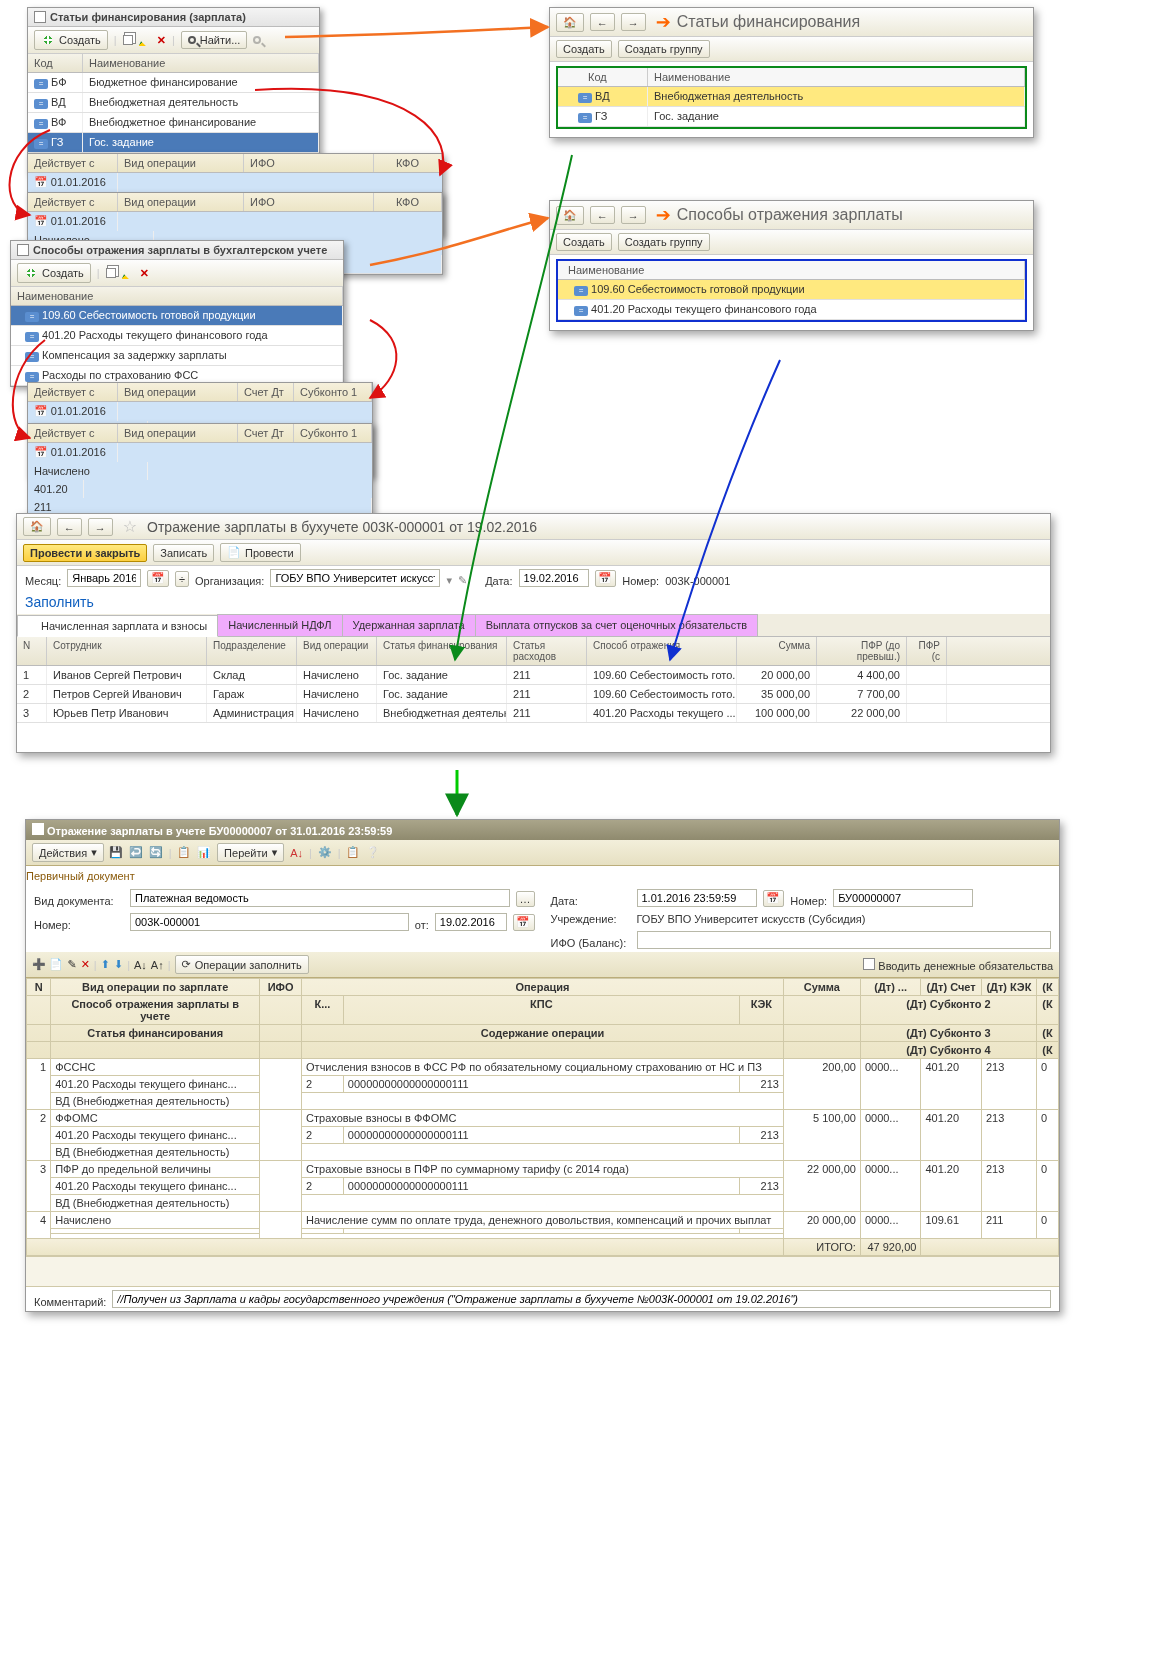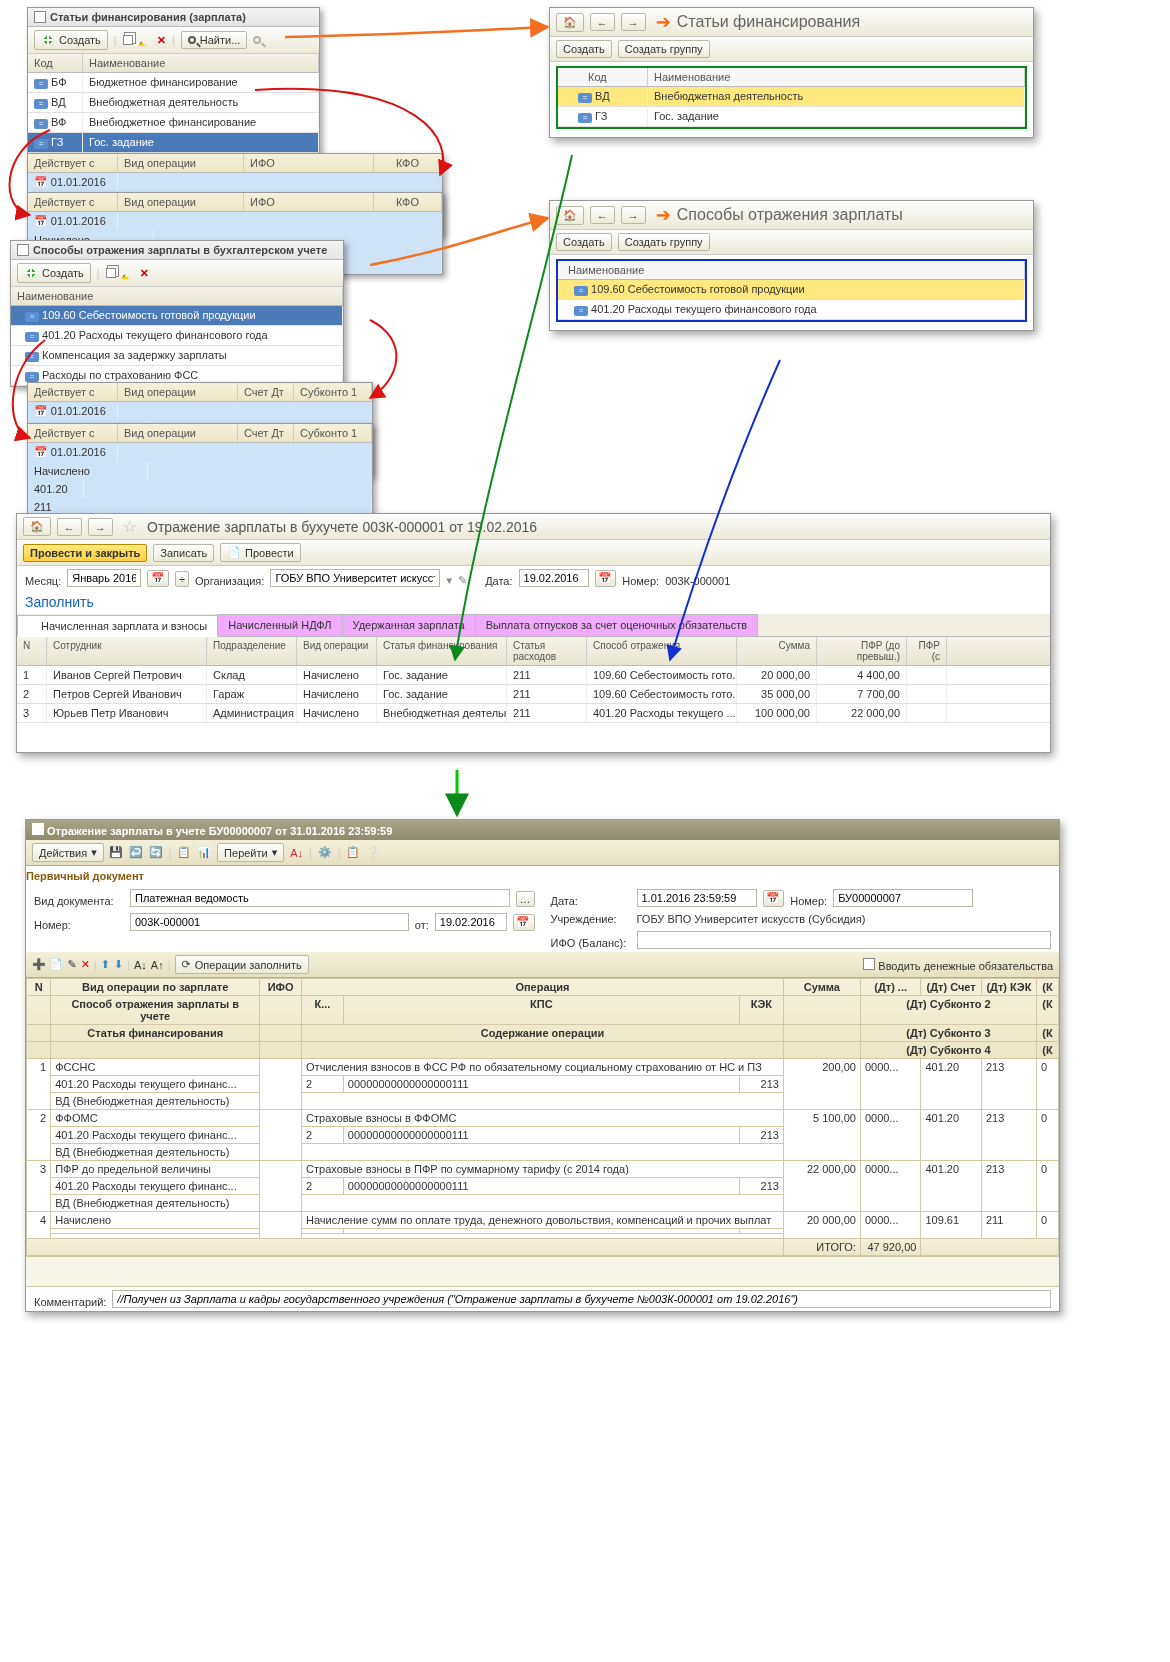--- a/index.html
+++ b/index.html
@@ -344,21 +344,21 @@
     <span>📋</span>
     <span>📊</span>
     <span class="btn"><span>Перейти</span> ▾</span>
     <span style="color:#c33">A↓</span>
     <span style="color:#ccc">|</span>
     <span>⚙️</span>
     <span style="color:#ccc">|</span>
     <span>📋</span>
     <span style="color:#38c">❔</span>
   </div>
-  <div style="padding:4px 0; font-weight:bold; color:#8a5a0a;">Первичный документ</div>
+  <div style="padding:4px 0; font-weight:normal; color:#8a5a0a;">Первичный документ</div>
   <div style="display:flex">
     <div style="flex:1">
       <div class="field-line">
         <span style="width:90px">Вид документа:</span>
         <input class="inp" style="flex: 1 1 0%;" value="Платежная ведомость">
         <span class="btn" style="padding:1px 3px">…</span>
       </div>
       <div class="field-line">
         <span style="width:90px">Номер:</span>
         <input class="inp" style="flex: 1 1 0%;" value="003К-000001">

